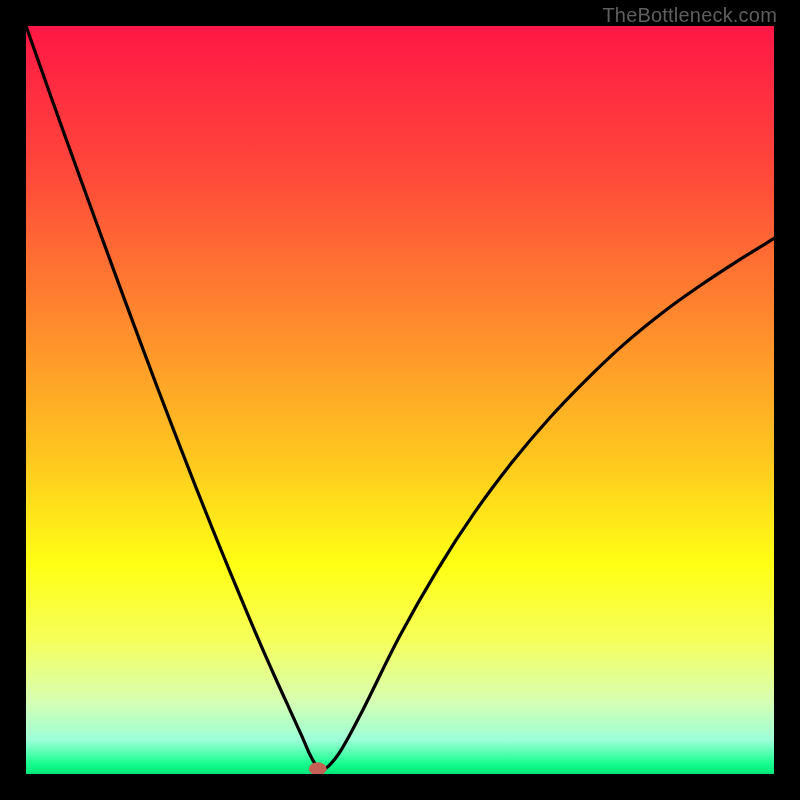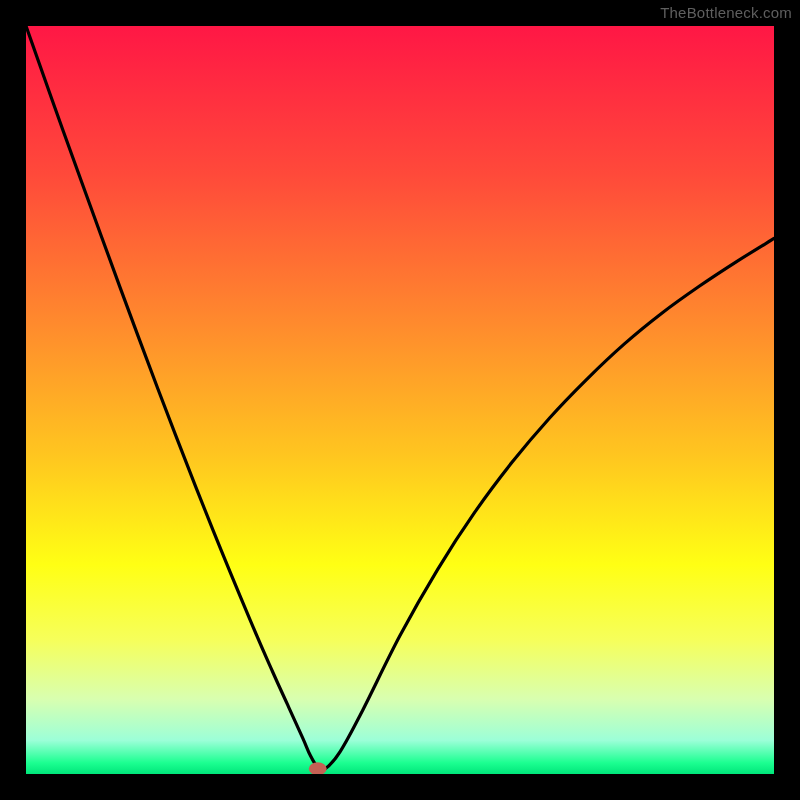--- a/index.html
+++ b/index.html
@@ -22,23 +22,23 @@
   .plot {
     position: absolute;
     left: 0;
     top: 0;
     width: 748px;
     height: 748px;
   }
   .watermark {
     position: absolute;
     top: 4px;
-    right: 8px;
+    right: 23px;
     color: #5f5f5f;
-    font-size: 15px;
+    font-size: 20px;
     font-weight: 500;
     letter-spacing: 0.2px;
   }
 </style>
 </head>
 <body>
 
 <div class="frame">
   <svg class="plot" viewBox="0 0 748 748" preserveAspectRatio="none">
     <defs>

